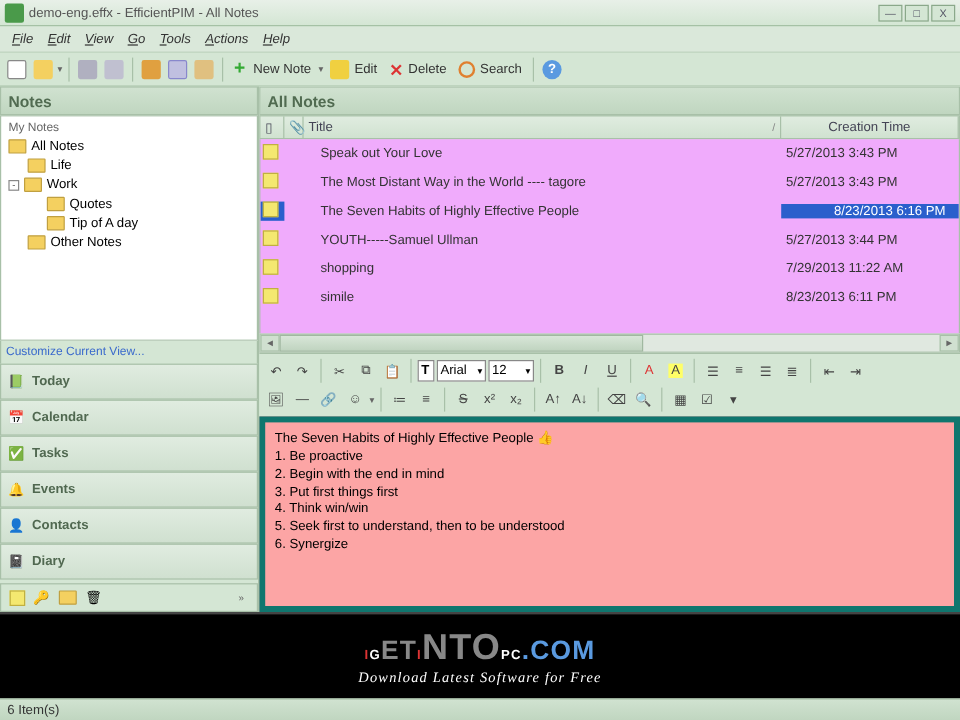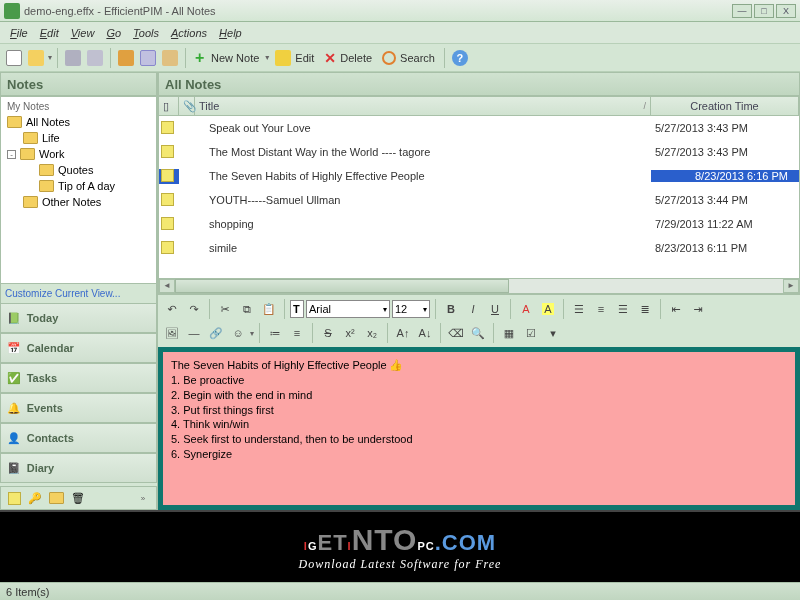--- a/index.html
+++ b/index.html
@@ -17,38 +17,38 @@
 .sep { width: 1px; height: 20px; background: #a8c0a8; margin: 0 3px; }
 .ico { width: 16px; height: 16px; border-radius: 2px; display: inline-block; }
 .ico-new { background: #fff; border: 1px solid #888; } .ico-open { background: #f4d060; }
 .ico-print { background: #b0b0c0; } .ico-preview { background: #c0c0d0; }
 .ico-cut { background: #e0a040; } .ico-copy { background: #c0c0e0; border: 1px solid #88c; }
 .ico-paste { background: #e0c080; } .ico-add { color: #3a3; font-weight: bold; font-size: 16px; background:none; width:12px; }
 .ico-edit { background: #f0d040; } .ico-del { color: #d33; font-weight: bold; font-size: 14px; background:none; width:12px; }
 .ico-search { width:14px; height:14px; border:2px solid #e08030; border-radius:50%; position:relative; background:none; }
 .ico-help { width:16px; height:16px; border-radius:50%; background:#5a9ae0; color:#fff; text-align:center; line-height:16px; font-weight:bold; }
 .main { display: flex; height: calc(600px - 22px - 22px - 28px - 18px - 72px); }
-.sidebar { width: 158px; display: flex; flex-direction: column; border-right: 1px solid #a8c0a8; }
+.sidebar { width: 216px; display: flex; flex-direction: column; border-right: 1px solid #a8c0a8; }
 .panel-header { height: 24px; background: linear-gradient(#d0e2d0, #c0d6c0); border: 1px solid #a8c0a8; display: flex; align-items: center; padding: 0 6px; font-weight: bold; color: #516b51; font-size: 13px; }
 .tree { background: #fff; flex: 0 0 auto; height: 188px; border: 1px solid #a8c0a8; padding: 2px; overflow: hidden; }
 .tree .small { color: #666; font-size: 10px; padding: 2px 4px; }
 .tree-item { padding: 2px 4px; display: flex; align-items: center; gap: 4px; cursor: pointer; }
 .tree-item.top { font-size: 14px; }
 .tree-item .indent1 { width: 12px; } .tree-item .indent2 { width: 28px; }
 .tree-item .expander { width: 9px; height: 9px; border: 1px solid #888; font-size: 8px; line-height: 7px; text-align: center; color: #555; }
 .folder { width: 15px; height: 12px; background: #f4d060; border: 1px solid #c0a040; border-radius: 1px; }
 .custlink { color: #3a6acc; font-size: 10px; padding: 4px; cursor: pointer; background:#d4e6d4; border-left:1px solid #a8c0a8; border-right:1px solid #a8c0a8; }
 .navlist { flex: 1; display: flex; flex-direction: column; }
 .navitem { height: 30px; border: 1px solid #a8c0a8; background: linear-gradient(#e0ece0, #d0e0d0); display: flex; align-items: center; padding: 0 6px; gap: 6px; font-size: 13px; font-weight: bold; color: #506850; cursor: pointer; }
 .smalltb { height: 24px; background: #d4e6d4; border: 1px solid #a8c0a8; display: flex; align-items: center; padding: 0 4px; gap: 3px; }
 .content { flex: 1; display: flex; flex-direction: column; overflow: hidden; }
 .colheaders { height: 20px; background: linear-gradient(#e0ece0, #d0e2d0); border: 1px solid #a8c0a8; display: flex; font-size: 12px; color: #445; }
 .colheaders div { border-right: 1px solid #a8c0a8; padding: 2px 4px; display: flex; align-items: center; }
 .ch-icon { width: 20px; } .ch-att { width: 16px; } .ch-title { flex: 1; justify-content: center; } .ch-date { width: 148px; justify-content: center; }
-.notelist { background: #ffffff; height: 162px; overflow: hidden; border-left:1px solid #a8c0a8; border-right:1px solid #a8c0a8; }
+.notelist { background: #f0abfc; height: 162px; overflow: hidden; border-left:1px solid #a8c0a8; border-right:1px solid #a8c0a8; }
 .noterow { height: 24px; display: flex; align-items: center; font-size: 13px; color: #333; }
 .noterow .c-icon { width: 20px; padding-left: 2px; } .noterow .c-att { width: 16px; }
 .noterow .c-title { flex: 1; padding-left: 14px; white-space: nowrap; overflow: hidden; }
 .noterow .c-date { width: 148px; padding-left: 4px; white-space: nowrap; }
 .noterow.selected .c-date { background: #2a5fcc; color: #fff; padding-left: 44px; }
 .noterow.selected .c-icon { background: #2a5fcc; }
 .note-ico { width: 13px; height: 13px; background: #f4e870; border: 1px solid #c0b040; display: inline-block; }
 .scrollbar-h { height: 16px; background: #e0e8e0; border: 1px solid #a8c0a8; display: flex; }
 .scrollbar-h .sb-btn { width: 16px; background: #d0e0d0; border: 1px solid #a8c0a8; font-size:8px; text-align:center; line-height:12px; color:#666; }
 .scrollbar-h .sb-track { flex: 1; position: relative; }
@@ -271,21 +271,21 @@
         <span class="etbtn">↶</span>
         <span class="etbtn">↷</span>
         <span class="sep"></span>
         <span class="etbtn">✂</span>
         <span class="etbtn">⧉</span>
         <span class="etbtn">📋</span>
         <span class="sep"></span>
         <span class="fontsel" style="width:14px">
             <b>T</b>
           </span>
-        <span class="fontsel" style="width:84px">
+        <span class="fontsel" style="width:41px">
             <span>Arial</span>
             <span style="margin-left:auto;font-size:8px">▾</span>
           </span>
         <span class="fontsel" style="width:38px">
             <span>12</span>
             <span style="margin-left:auto;font-size:8px">▾</span>
           </span>
         <span class="sep"></span>
         <span class="etbtn">
             <b>B</b>

